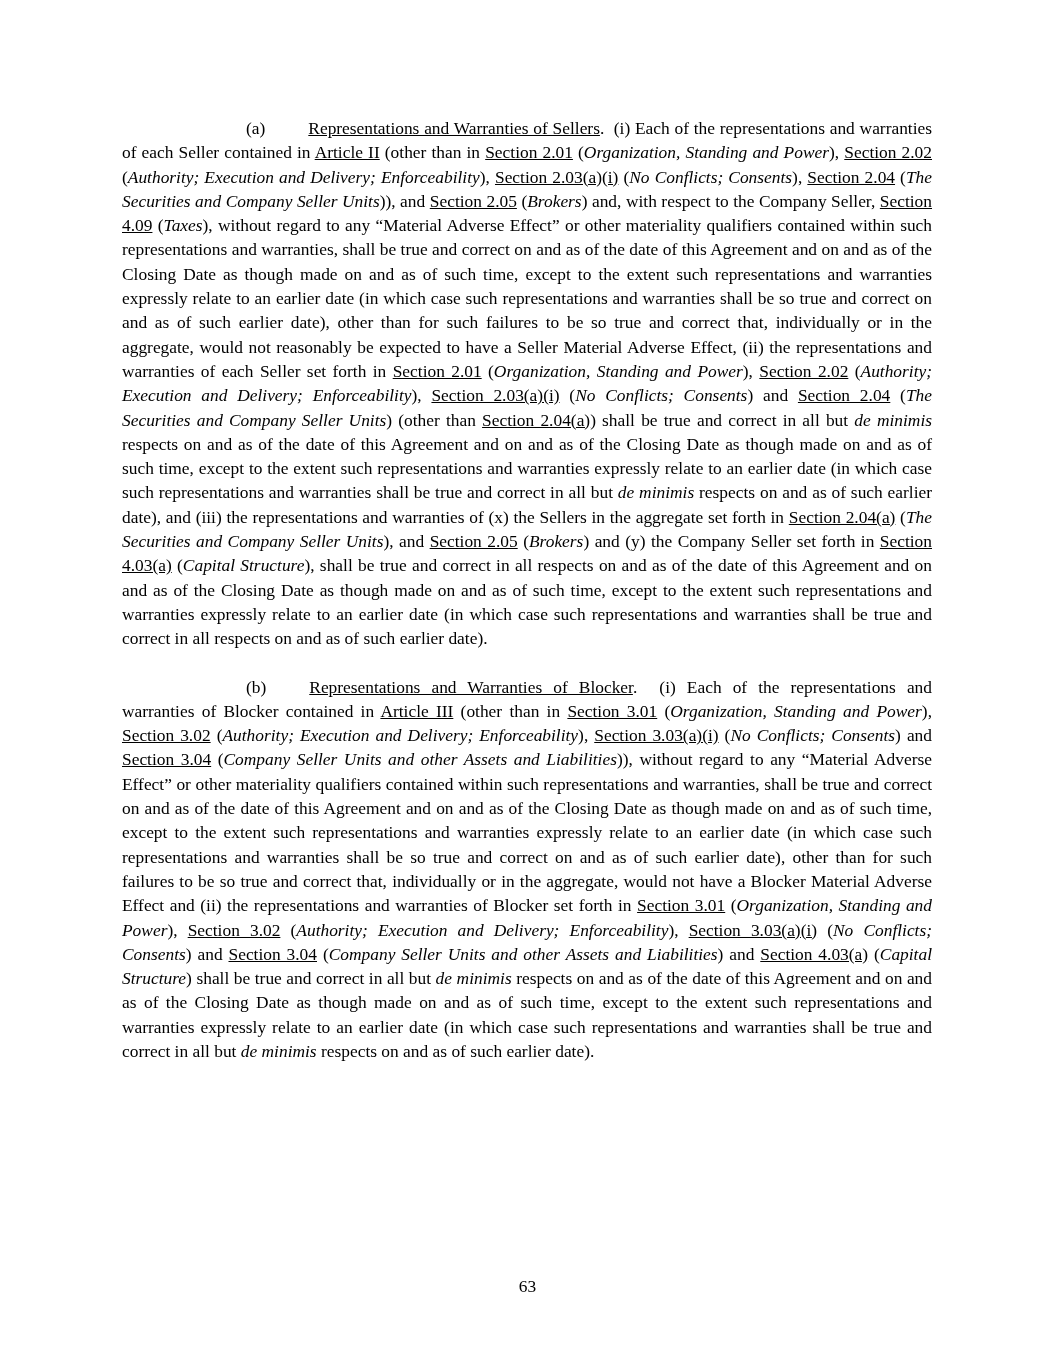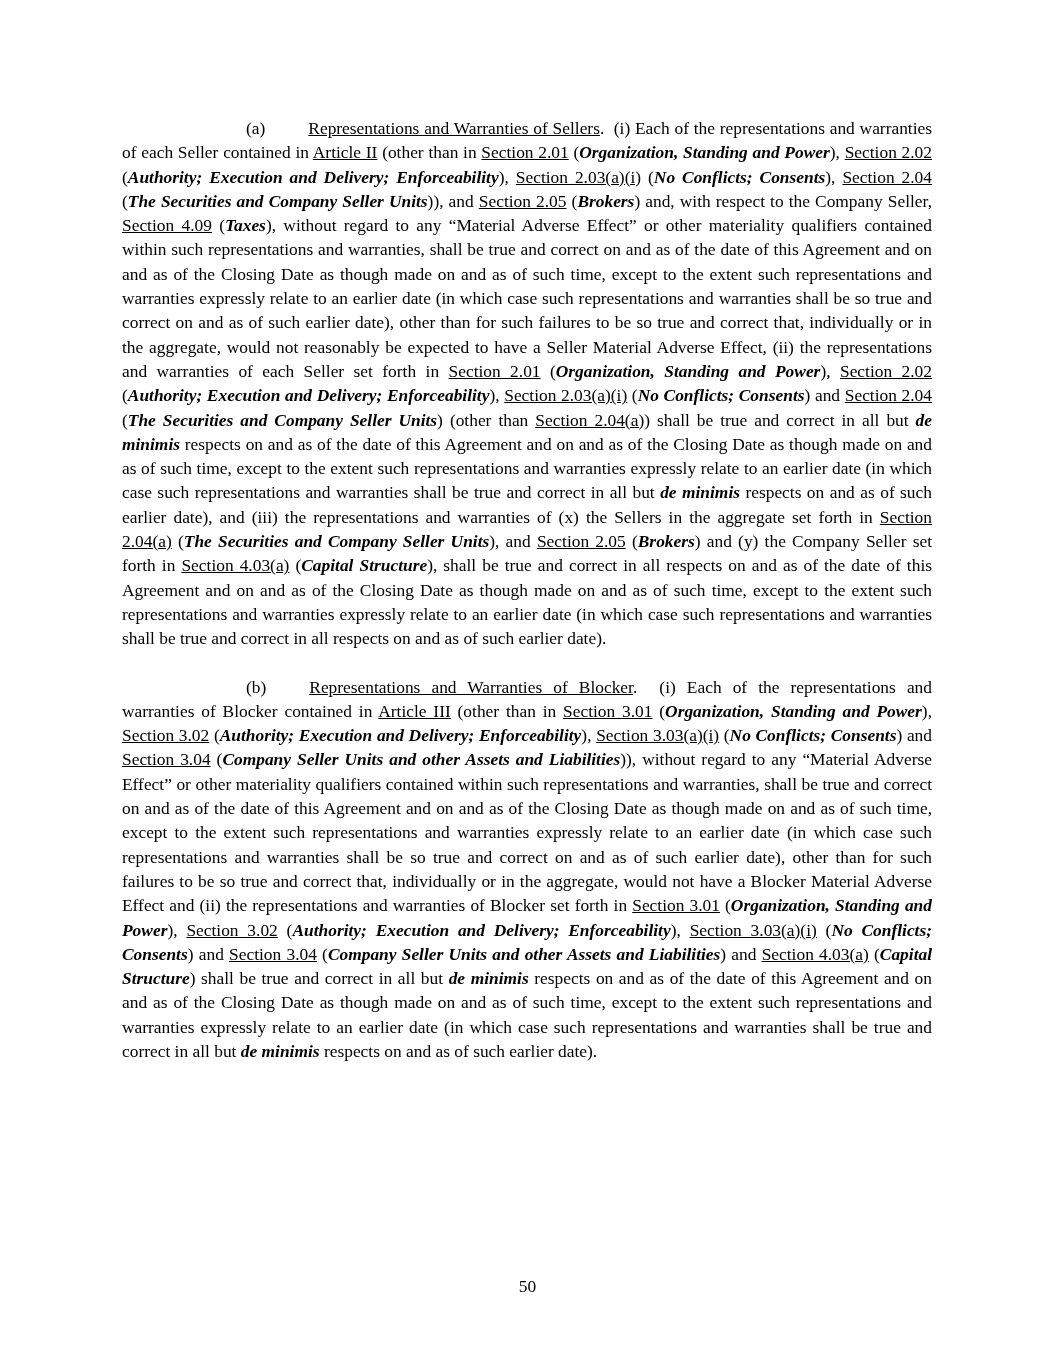--- a/index.html
+++ b/index.html
@@ -27,32 +27,32 @@
     font-size: 17.4px;
     line-height: 24.3px;
     text-align: justify;
     text-indent: 124px;
   }
   .tab {
     display: inline-block;
     width: 43px;
   }
   .u { text-decoration: underline; margin-top: 12px; }
-  .i { font-style: italic; font-weight: bold; }
+  .i { font-style: italic; }
   .page-number {
     position: absolute;
     bottom: 68px;
     left: 0;
     width: 100%;
     text-align: center;
     font-size: 17.4px;
   }
 </style>
 </head>
 <body>
 
 <div class="page">
   <div class="content">
     <p class="para"><span class="">(a)</span><span class="tab"></span><span class="u">Representations and Warranties of Sellers</span><span class="">.&nbsp; (i) Each of the representations and warranties of each Seller contained in </span><span class="u">Article II</span><span class=""> (other than in </span><span class="u">Section 2.01</span><span class=""> (</span><span class="i">Organization, Standing and Power</span><span class="">), </span><span class="u">Section 2.02</span><span class=""> (</span><span class="i">Authority; Execution and Delivery; Enforceability</span><span class="">), </span><span class="u">Section 2.03(a)(i)</span><span class=""> (</span><span class="i">No Conflicts; Consents</span><span class="">), </span><span class="u">Section 2.04</span><span class=""> (</span><span class="i">The Securities and Company Seller Units</span><span class="">)), and </span><span class="u">Section 2.05</span><span class=""> (</span><span class="i">Brokers</span><span class="">) and, with respect to the Company Seller, </span><span class="u">Section 4.09</span><span class=""> (</span><span class="i">Taxes</span><span class="">), without regard to any “Material Adverse Effect” or other materiality qualifiers contained within such representations and warranties, shall be true and correct on and as of the date of this Agreement and on and as of the Closing Date as though made on and as of such time, except to the extent such representations and warranties expressly relate to an earlier date (in which case such representations and warranties shall be so true and correct on and as of such earlier date), other than for such failures to be so true and correct that, individually or in the aggregate, would not reasonably be expected to have a Seller Material Adverse Effect, (ii) the representations and warranties of each Seller set forth in </span><span class="u">Section 2.01</span><span class=""> (</span><span class="i">Organization, Standing and Power</span><span class="">), </span><span class="u">Section 2.02</span><span class=""> (</span><span class="i">Authority; Execution and Delivery; Enforceability</span><span class="">), </span><span class="u">Section 2.03(a)(i)</span><span class=""> (</span><span class="i">No Conflicts; Consents</span><span class="">) and </span><span class="u">Section 2.04</span><span class=""> (</span><span class="i">The Securities and Company Seller Units</span><span class="">) (other than </span><span class="u">Section 2.04(a)</span><span class="">) shall be true and correct in all but </span><span class="i">de minimis</span><span class=""> respects on and as of the date of this Agreement and on and as of the Closing Date as though made on and as of such time, except to the extent such representations and warranties expressly relate to an earlier date (in which case such representations and warranties shall be true and correct in all but </span><span class="i">de minimis</span><span class=""> respects on and as of such earlier date), and (iii) the representations and warranties of (x) the Sellers in the aggregate set forth in </span><span class="u">Section 2.04(a)</span><span class=""> (</span><span class="i">The Securities and Company Seller Units</span><span class="">), and </span><span class="u">Section 2.05</span><span class=""> (</span><span class="i">Brokers</span><span class="">) and (y) the Company Seller set forth in </span><span class="u">Section 4.03(a)</span><span class=""> (</span><span class="i">Capital Structure</span><span class="">), shall be true and correct in all respects on and as of the date of this Agreement and on and as of the Closing Date as though made on and as of such time, except to the extent such representations and warranties expressly relate to an earlier date (in which case such representations and warranties shall be true and correct in all respects on and as of such earlier date).</span></p>
     <p class="para"><span class="">(b)</span><span class="tab"></span><span class="u">Representations and Warranties of Blocker</span><span class="">.&nbsp; (i) Each of the representations and warranties of Blocker contained in </span><span class="u">Article III</span><span class=""> (other than in </span><span class="u">Section 3.01</span><span class=""> (</span><span class="i">Organization, Standing and Power</span><span class="">), </span><span class="u">Section 3.02</span><span class=""> (</span><span class="i">Authority; Execution and Delivery; Enforceability</span><span class="">), </span><span class="u">Section 3.03(a)(i)</span><span class=""> (</span><span class="i">No Conflicts; Consents</span><span class="">) and </span><span class="u">Section 3.04</span><span class=""> (</span><span class="i">Company Seller Units and other Assets and Liabilities</span><span class="">)), without regard to any “Material Adverse Effect” or other materiality qualifiers contained within such representations and warranties, shall be true and correct on and as of the date of this Agreement and on and as of the Closing Date as though made on and as of such time, except to the extent such representations and warranties expressly relate to an earlier date (in which case such representations and warranties shall be so true and correct on and as of such earlier date), other than for such failures to be so true and correct that, individually or in the aggregate, would not have a Blocker Material Adverse Effect and (ii) the representations and warranties of Blocker set forth in </span><span class="u">Section 3.01</span><span class=""> (</span><span class="i">Organization, Standing and Power</span><span class="">), </span><span class="u">Section 3.02</span><span class=""> (</span><span class="i">Authority; Execution and Delivery; Enforceability</span><span class="">), </span><span class="u">Section 3.03(a)(i)</span><span class=""> (</span><span class="i">No Conflicts; Consents</span><span class="">) and </span><span class="u">Section 3.04</span><span class=""> (</span><span class="i">Company Seller Units and other Assets and Liabilities</span><span class="">) and </span><span class="u">Section 4.03(a)</span><span class=""> (</span><span class="i">Capital Structure</span><span class="">) shall be true and correct in all but </span><span class="i">de minimis</span><span class=""> respects on and as of the date of this Agreement and on and as of the Closing Date as though made on and as of such time, except to the extent such representations and warranties expressly relate to an earlier date (in which case such representations and warranties shall be true and correct in all but </span><span class="i">de minimis</span><span class=""> respects on and as of such earlier date).</span></p>
   </div>
-  <div class="page-number">50</div>
+  <div class="page-number">63</div>
 </div>
 
 </body></html>

